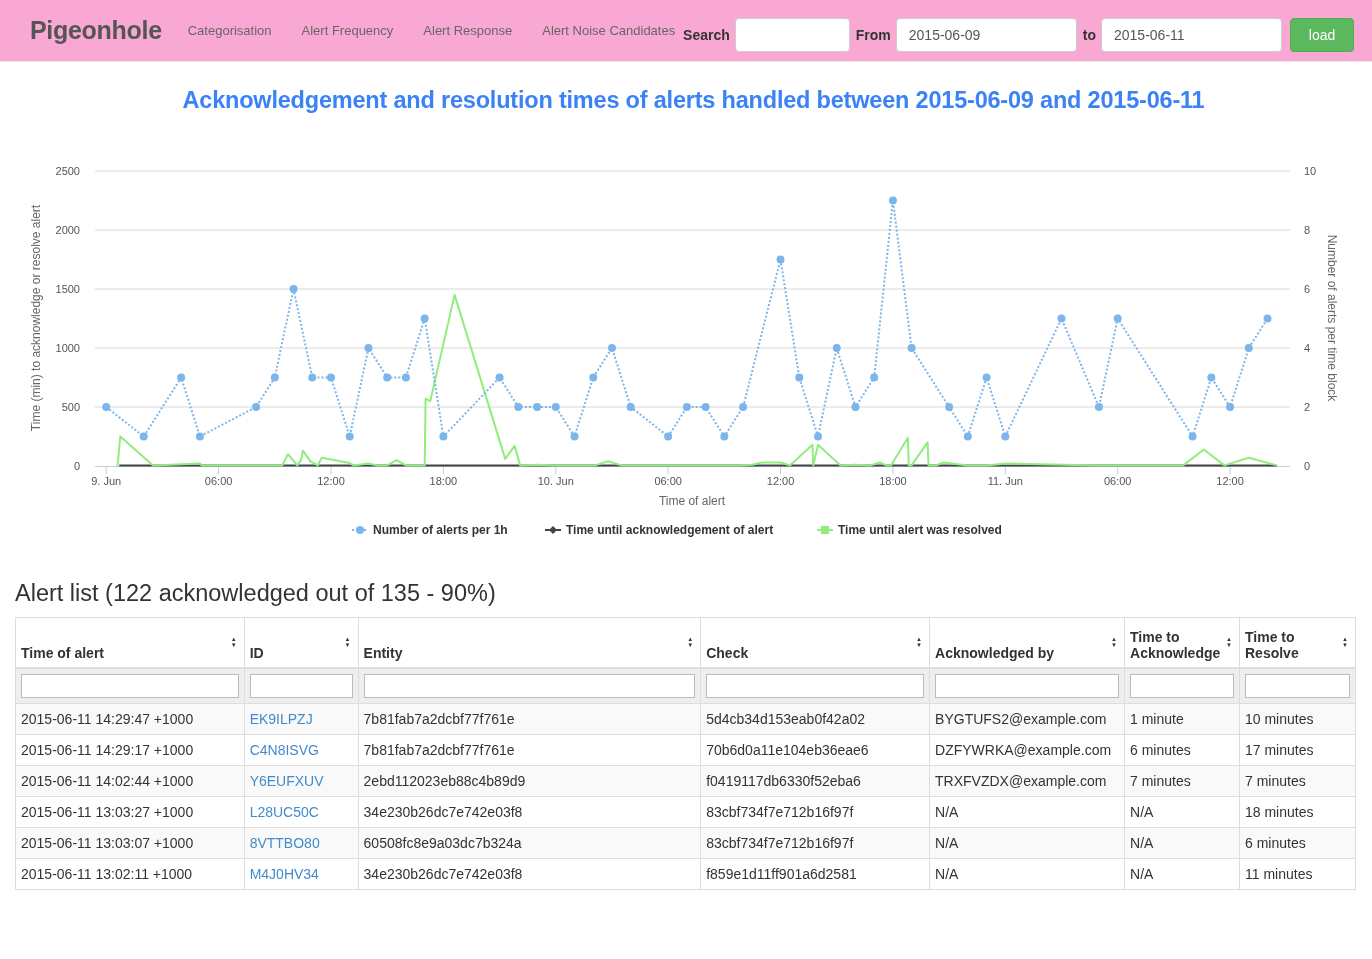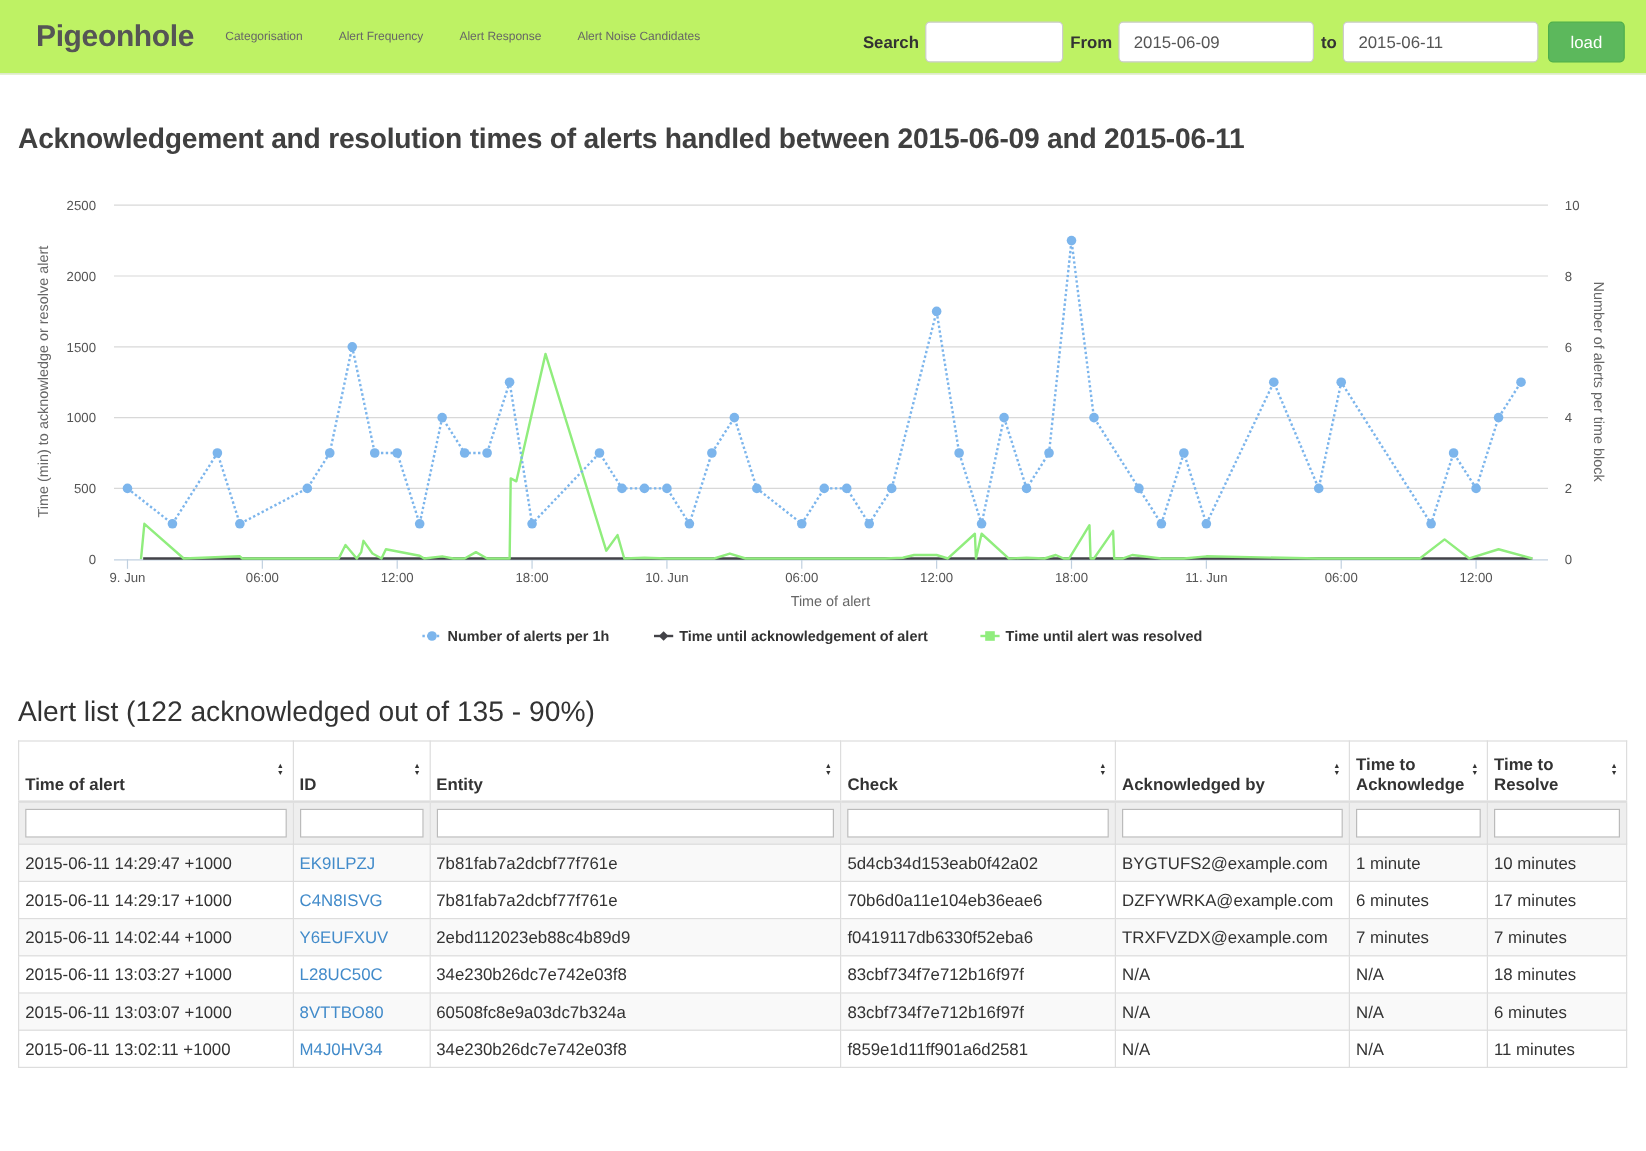--- a/index.html
+++ b/index.html
@@ -1,26 +1,26 @@
 <!DOCTYPE html>
 <html><head>
 <meta charset="utf-8">
 <style>
   * { box-sizing: border-box; }
   body { margin: 0; font-family: "Liberation Sans", sans-serif; color: #333; background: #fff; width: 1372px; height: 959px; overflow: hidden; }
-  .navbar { height: 62px; background: #bef264; border-bottom: 1px solid #e7e7e7; display: flex; align-items: center; position: relative; }
+  .navbar { height: 62px; background: #f9a8d4; border-bottom: 1px solid #e7e7e7; display: flex; align-items: center; position: relative; }
   .brand { font-size: 25px; font-weight: bold; color: #555; margin-left: 30px; margin-right: 26px; letter-spacing: -0.3px; }
-  .nav-link { font-size: 10px; color: #666; margin-right: 30px; text-decoration: none; }
+  .nav-link { font-size: 13px; color: #666; margin-right: 30px; text-decoration: none; }
   .navform { position: absolute; right: 18px; top: 18px; display: flex; align-items: center; }
   .navform label { font-size: 14px; font-weight: bold; color: #333; margin: 0 5px 0 0; }
   .navform input { height: 34px; border: 1px solid #ccc; border-radius: 4px; font-family: "Liberation Sans", sans-serif; font-size: 14px; padding: 6px 12px; color: #555; margin-right: 6px; }
   #search-input { width: 115px; }
-  .date-input { width: 163px; }
+  .date-input { width: 181px; }
   .btn-load { background: #5cb85c; border: 1px solid #4cae4c; color: #fff; border-radius: 4px; height: 34px; width: 64px; font-size: 14px; font-family: "Liberation Sans", sans-serif; margin-left: 2px; }
-  h1.page-title { font-size: 23.5px; font-weight: bold; margin: 40px 0 0 15px; color: #404040; letter-spacing: -0.2px; }
+  h1.page-title { font-size: 23.5px; font-weight: bold; margin: 25px 0 0 15px; color: #3b82f6; letter-spacing: -0.2px; text-align: center; }
   .chart-wrap { position: absolute; left: 0; top: 150px; width: 1372px; height: 400px; }
   h2.list-title { position: absolute; top: 580px; left: 15px; margin: 0; font-size: 23.5px; font-weight: normal; color: #333; }
   table.alerts { position: absolute; top: 617px; left: 15px; width: 1341px; border-collapse: collapse; font-size: 14px; }
   table.alerts th, table.alerts td { border: 1px solid #ddd; padding: 0 5px; text-align: left; vertical-align: bottom; }
   table.alerts thead tr.hdr th { height: 50px; font-weight: bold; position: relative; padding-bottom: 6px; border-bottom: 2px solid #ddd; }
   .sort-icon { position: absolute; right: 7px; top: 18px; font-size: 10px; color: #333; line-height: 1; }
   table.alerts thead tr.filter td { background: #eee; height: 36px; vertical-align: middle; padding: 4px 5px; }
   .filter input { width: 100%; height: 24px; border: 1px solid #bbb; border-radius: 0; background: #fff; }
   table.alerts tbody td { height: 31px; vertical-align: middle; }
   table.alerts tbody tr:nth-child(odd) td { background: #f9f9f9; }

